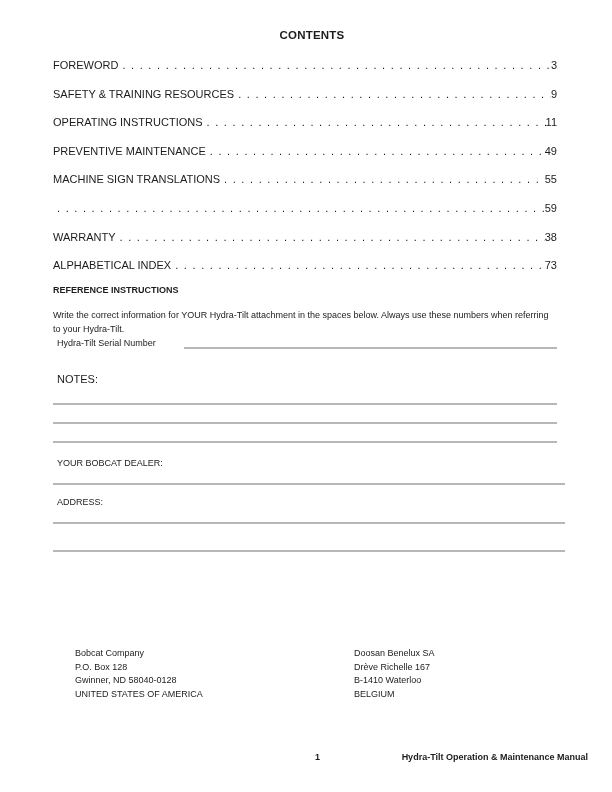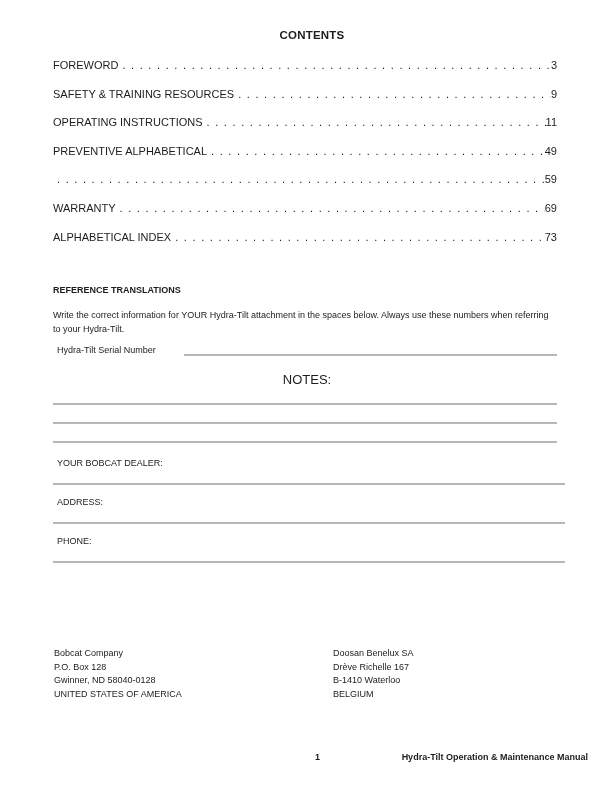--- a/index.html
+++ b/index.html
@@ -48,35 +48,35 @@
     font-size:9px;line-height:11px;
   }
   .reference-heading{font-weight:bold;}
   .reference-instructions{
     margin-top:12px;
     line-height:14px;
     max-width:505px;
   }
   .serial-row{
     display:flex;
-    margin-top:9px;
+    margin-top:2px;
     padding-left:4px;
     text-align:right;
   }
   .serial-label{white-space:nowrap;}
   .serial-row .write-line{
     flex:1;
     margin-left:28px;
     height:9px;
     border-bottom:2px solid var(--line-gray);
   }
   
   .notes-section{
     position:absolute;top:374px;left:53px;right:55px;
-    font-size:13px;line-height:11px;text-align:center;
+    font-size:11px;line-height:11px;
   }
   .field-label{padding-left:4px;white-space:nowrap;}
   .notes-lines{margin-top:1px;}
   .note-line{
     height:17px;
     border-bottom:2px solid var(--line-gray);
   }
   
   .dealer-section{
     position:absolute;top:458px;left:53px;right:47px;
@@ -85,21 +85,21 @@
   .field + .field{margin-top:12px;}
   .field-line{
     height:14px;
     border-bottom:2px solid var(--line-gray);
   }
   
   .addresses{
     position:absolute;top:647px;left:53px;right:55px;height:60px;
     font-size:9px;line-height:13.6px;
   }
-  .addr-block{position:absolute;top:0;}
+  .addr-block{position:absolute;top:0;margin-left:21px;}
   .addr-left{left:1px;}
   .addr-right{left:280px;}
   
   .footer-page-number{
     position:absolute;top:752px;left:315px;
     font-size:9px;font-weight:bold;line-height:11px;
   }
   .footer-manual-title{
     position:absolute;top:752px;right:24px;
     font-size:9px;font-weight:bold;line-height:11px;
@@ -123,42 +123,47 @@
       <span class="toc-label">SAFETY &amp; TRAINING RESOURCES</span>
       <span class="toc-dots"></span>
       <span class="toc-page">9</span>
     </div>
     <div class="toc-row">
       <span class="toc-label">OPERATING INSTRUCTIONS</span>
       <span class="toc-dots"></span>
       <span class="toc-page">11</span>
     </div>
     <div class="toc-row">
-      <span class="toc-label">PREVENTIVE ALPHABETICAL</span>
+      <span class="toc-label">PREVENTIVE MAINTENANCE</span>
       <span class="toc-dots"></span>
       <span class="toc-page">49</span>
     </div>
     <div class="toc-row">
+      <span class="toc-label">MACHINE SIGN TRANSLATIONS</span>
+      <span class="toc-dots"></span>
+      <span class="toc-page">55</span>
+    </div>
+    <div class="toc-row">
       <span class="toc-dots"></span>
       <span class="toc-page">59</span>
     </div>
     <div class="toc-row">
       <span class="toc-label">WARRANTY</span>
       <span class="toc-dots"></span>
-      <span class="toc-page">69</span>
+      <span class="toc-page">38</span>
     </div>
     <div class="toc-row">
       <span class="toc-label">ALPHABETICAL INDEX</span>
       <span class="toc-dots"></span>
       <span class="toc-page">73</span>
     </div>
   </div>
 
   <div class="reference-section">
-    <div class="reference-heading">REFERENCE TRANSLATIONS</div>
+    <div class="reference-heading">REFERENCE INSTRUCTIONS</div>
     <div class="reference-instructions">Write the correct information for YOUR Hydra-Tilt attachment in the spaces below. Always use these numbers when referring to your Hydra-Tilt.</div>
     <div class="serial-row">
       <span class="serial-label">Hydra-Tilt Serial Number</span>
       <span class="write-line"></span>
     </div>
   </div>
 
   <div class="notes-section">
     <div class="field-label">NOTES:</div>
     <div class="notes-lines">
@@ -171,21 +176,20 @@
   <div class="dealer-section">
     <div class="field">
       <div class="field-label">YOUR BOBCAT DEALER:</div>
       <div class="field-line"></div>
     </div>
     <div class="field">
       <div class="field-label">ADDRESS:</div>
       <div class="field-line"></div>
     </div>
     <div class="field">
-      <div class="field-label">PHONE:</div>
       <div class="field-line"></div>
     </div>
   </div>
 
   <div class="addresses">
     <div class="addr-block addr-left">
       <div>Bobcat Company</div>
       <div>P.O. Box 128</div>
       <div>Gwinner, ND 58040-0128</div>
       <div>UNITED STATES OF AMERICA</div>

